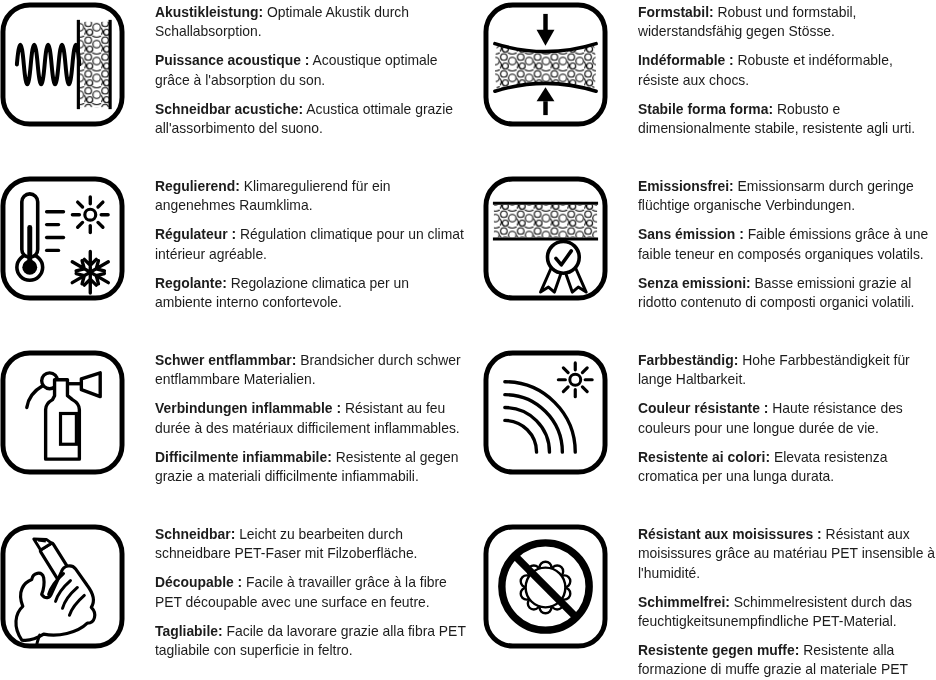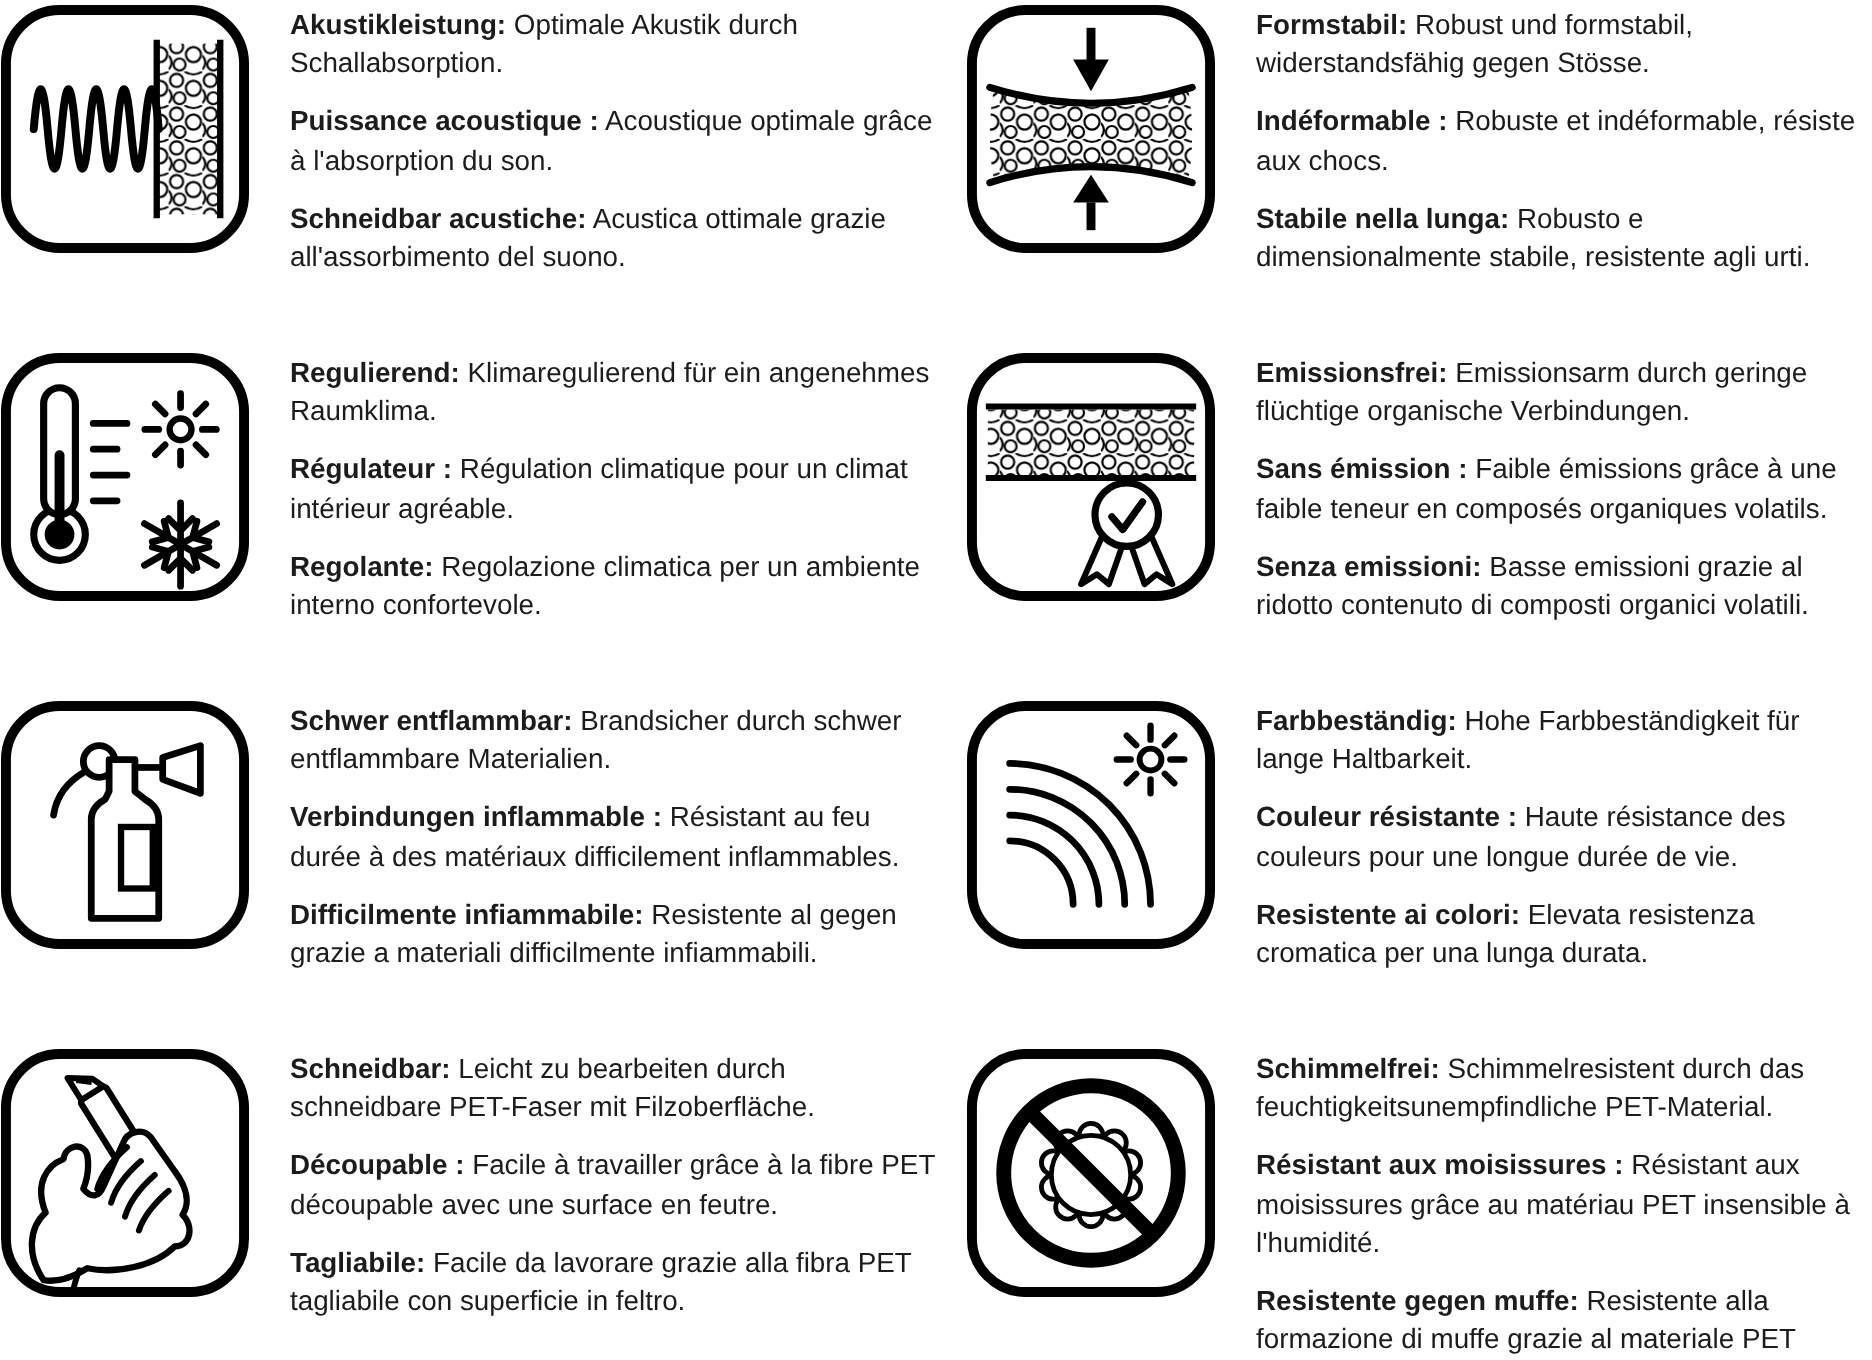--- a/index.html
+++ b/index.html
@@ -5,21 +5,21 @@
   html,body{margin:0;padding:0;}
   body{
     width:936px;height:680px;overflow:hidden;background:#ffffff;
     font-family:"Liberation Sans","DejaVu Sans",sans-serif;color:#1c1c1c;
   }
   .grid{display:grid;grid-template-columns:468px 468px;padding-top:2px;}
   .cell{display:flex;align-items:flex-start;height:174px;}
   .cell.right{padding-left:15px;}
   .icon-box{flex:0 0 auto;width:125px;height:125px;}
   .icon-box svg{display:block;width:125px;height:125px;}
-  .text-col{margin-left:20px;padding-top:1px;}
+  .text-col{margin-left:30px;padding-top:1px;}
   .cell.left .text-col{width:330px;}
   .cell.right .text-col{width:314px;}
   .text-col p{margin:0 0 9.5px 0;font-size:13.9px;line-height:19.4px;}
   .text-col b{font-weight:bold;}
   .ink{stroke:#000;fill:none;}
 </style>
 </head>
 <body>
 
 <div class="grid">
@@ -72,21 +72,21 @@
         <path class="ink" stroke-width="3.6" stroke-linecap="round" d="M12 90 Q63 74 114 90"></path>
         <line x1="63" y1="12" x2="63" y2="30" stroke="#000" stroke-width="4.5"></line>
         <path d="M54 28 L72 28 L63 44 Z" fill="#000"></path>
         <line x1="63" y1="114" x2="63" y2="100" stroke="#000" stroke-width="4.5"></line>
         <path d="M54 100 L72 100 L63 86 Z" fill="#000"></path>
       </svg>
     </div>
     <div class="text-col">
       <p><b>Formstabil:</b> <span>Robust und formstabil, widerstandsfähig gegen Stösse.</span></p>
       <p><b>Indéformable :</b> <span>Robuste et indéformable, résiste aux chocs.</span></p>
-      <p><b>Stabile nella lunga:</b> <span>Robusto e dimensionalmente stabile, resistente agli urti.</span></p>
+      <p><b>Stabile forma forma:</b> <span>Robusto e dimensionalmente stabile, resistente agli urti.</span></p>
     </div>
   </div>
 
   <div class="cell left">
     <div class="icon-box">
       <svg viewBox="0 0 126 126">
         <rect x="3" y="3" width="120" height="120" rx="27" fill="#fff" stroke="#000" stroke-width="5"></rect>
         <circle cx="30" cy="92" r="13" fill="#fff" stroke="#000" stroke-width="3.6"></circle>
         <rect x="22" y="18" width="16" height="64" rx="8" fill="#fff" stroke="#000" stroke-width="3.6"></rect>
         <line x1="30" y1="52" x2="30" y2="88" stroke="#000" stroke-width="5" stroke-linecap="round"></line>
@@ -247,19 +247,19 @@
             <circle cx="63" cy="44" r="6"></circle>
             <circle cx="74.8" cy="47.8" r="6"></circle>
           <circle cx="82" cy="57.8" r="6"></circle>
           <circle cx="63" cy="64" r="20"></circle>
         </g>
         <circle cx="63" cy="63" r="44" fill="none" stroke="#000" stroke-width="7.5"></circle>
         <line x1="33" y1="33" x2="93" y2="93" stroke="#000" stroke-width="7.5"></line>
       </svg>
     </div>
     <div class="text-col">
+      <p><b>Résistant aux moisissures :</b> <span>Résistant aux moisissures grâce au matériau PET insensible à l'humidité.</span></p>
       <p><b>Schimmelfrei:</b> <span>Schimmelresistent durch das feuchtigkeitsunempfindliche PET-Material.</span></p>
-      <p><b>Résistant aux moisissures :</b> <span>Résistant aux moisissures grâce au matériau PET insensible à l'humidité.</span></p>
       <p><b>Resistente gegen muffe:</b> <span>Resistente alla formazione di muffe grazie al materiale PET insensibile all'umidità.</span></p>
     </div>
   </div>
 
 </div>
 
 </body></html>

